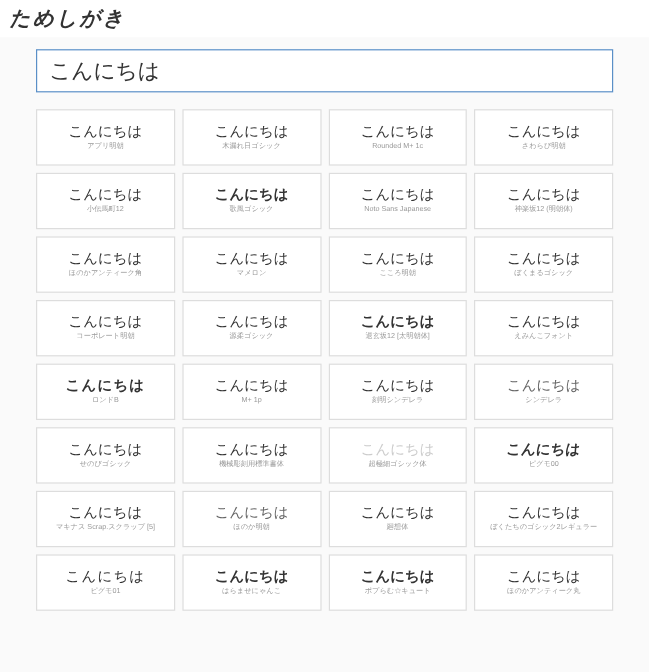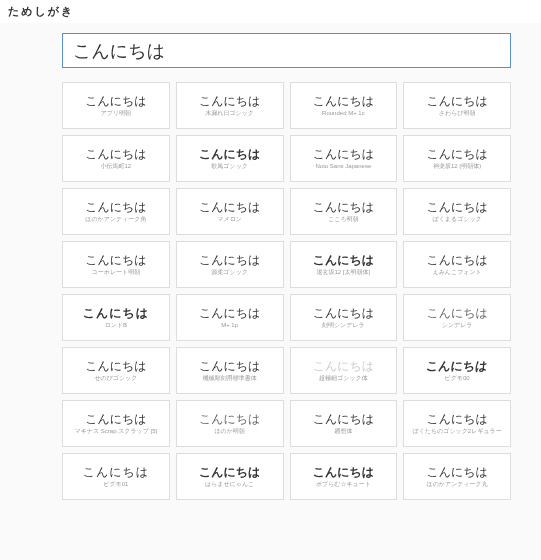--- a/index.html
+++ b/index.html
@@ -9,43 +9,43 @@
     width: 541px;
   }
   .header {
     display: flex;
     justify-content: space-between;
     align-items: center;
     padding: 4px 8px;
     background: #fff;
   }
   .logo {
-    font-size: 11px;
+    font-size: 17px;
     letter-spacing: 2px;
     font-weight: bold;
     color: #333;
+    font-style: italic;
   }
   .social { display: flex; gap: 2px; }
   .social-btn {
     display: inline-flex;
     align-items: center;
     gap: 3px;
     color: #fff;
     font-size: 8px;
     padding: 3px 6px;
     border-radius: 2px;
     cursor: pointer;
   }
   .tw { background: #1da1f2; }
   .fb { background: #3b5998; }
   .hb { background: #00a4de; }
   .social-btn svg { width: 9px; height: 9px; fill: #fff; }
   .main {
     padding: 10px 30px 12px 30px;
-    margin-left: 32px;
   }
   .input-wrap {
     border: 1px solid #5a8fc7;
     background: #fff;
     margin-bottom: 14px;
     padding: 6px 10px;
   }
   .input-wrap input {
     width: 100%;
     border: none;

